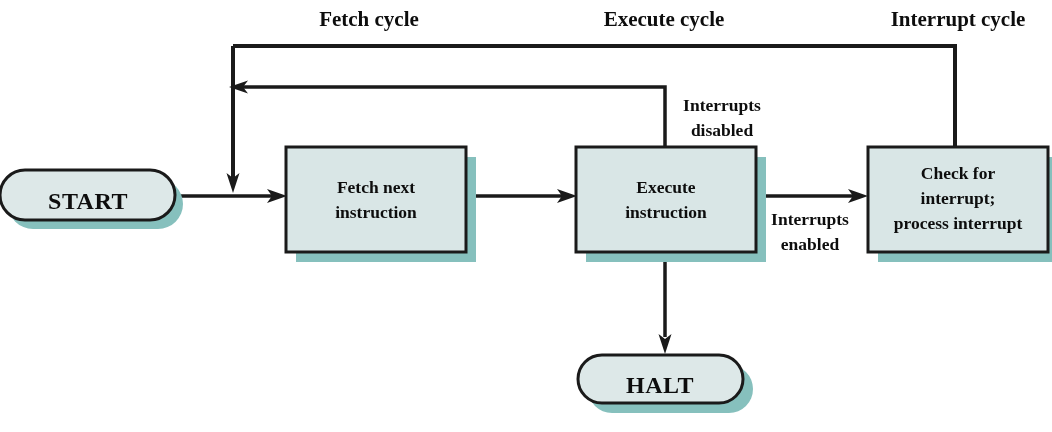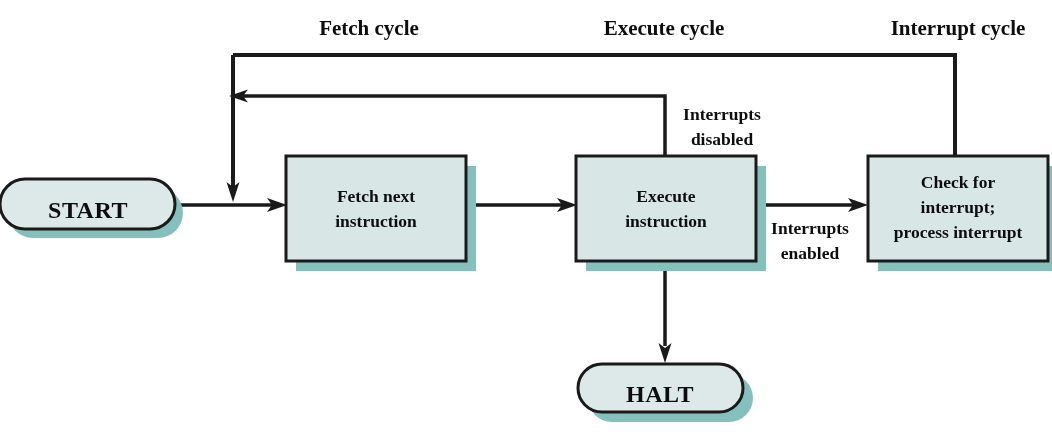--- a/index.html
+++ b/index.html
@@ -9,21 +9,21 @@
   }
   body {
     width: 1052px;
     height: 432px;
     font-family: "Liberation Serif", "DejaVu Serif", serif;
     overflow: hidden;
     position: relative;
   }
   #diagram-root {
     position: absolute;
-    left: 0; top: 16px;
+    left: 0; top: 7px;
     width: 1052px;
     height: 400px;
   }
   svg {
     display: block;
   }
   .cycle-title {
     font-family: "Liberation Serif", "DejaVu Serif", serif;
     font-weight: bold;
     font-size: 21px;

